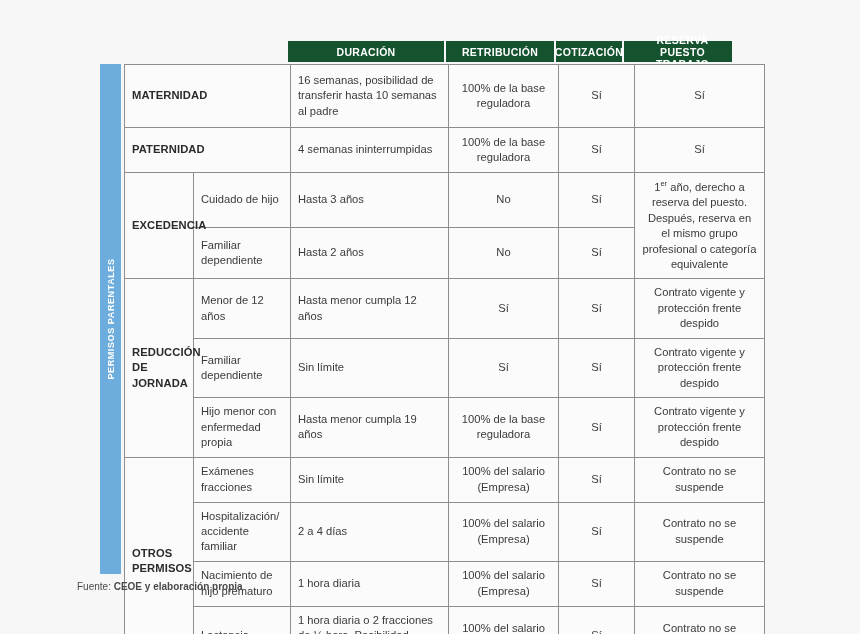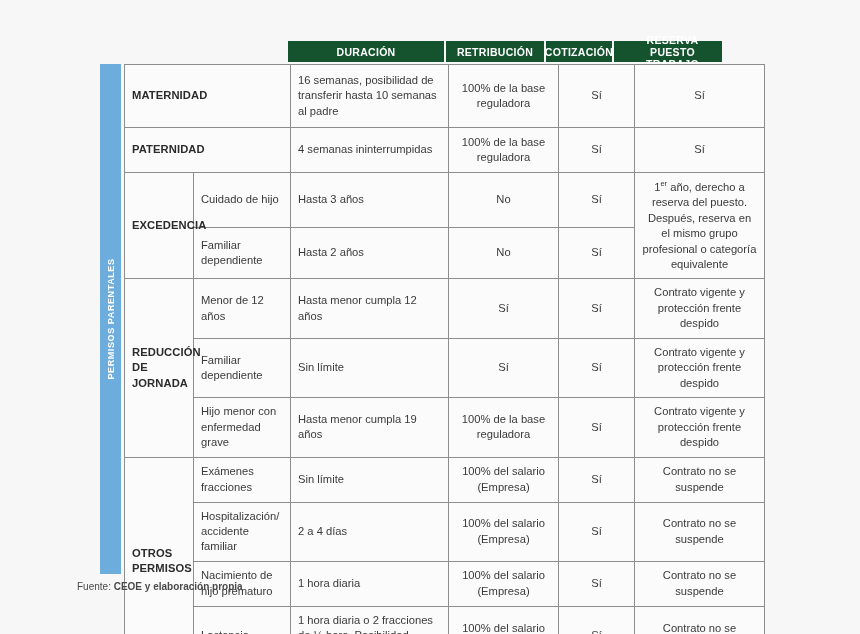--- a/index.html
+++ b/index.html
@@ -38,21 +38,21 @@
     letter-spacing: 0.3px;
     display: flex;
     align-items: center;
     justify-content: center;
     text-align: center;
     box-sizing: border-box;
     border-right: 2px solid #f7f7f7;
   }
   .hcell:last-child { border-right: none; }
   .h-duracion     { width: 158px; }
-  .h-retribucion  { width: 100px; }
+  .h-retribucion  { width: 110px; }
   .h-cotizacion   { width: 68px; }
   .h-reserva      { width: 108px; padding-left: 9px; }
 
   
   .vbar {
     position: absolute;
     left: 100px;
     top: 64px;
     width: 21px;
     height: 510px;
@@ -190,21 +190,21 @@
 
       <tr style="height:45px">
         <td class="sub">Familiar dependiente</td>
         <td class="dur">Sin límite</td>
         <td class="ctr">Sí</td>
         <td class="ctr">Sí</td>
         <td class="ctr">Contrato vigente y protección frente despido</td>
       </tr>
 
       <tr style="height:45px">
-        <td class="sub">Hijo menor con enfermedad grave</td>
+        <td class="sub">Hijo menor con enfermedad propia</td>
         <td class="dur">Hasta menor cumpla 19 años</td>
         <td class="ctr">100% de la base reguladora</td>
         <td class="ctr">Sí</td>
         <td class="ctr">Contrato vigente y protección frente despido</td>
       </tr>
 
       <tr style="height:45px">
         <td class="cat" rowspan="4">OTROS PERMISOS</td>
         <td class="sub">Exámenes fracciones</td>
         <td class="dur">Sin límite</td>

